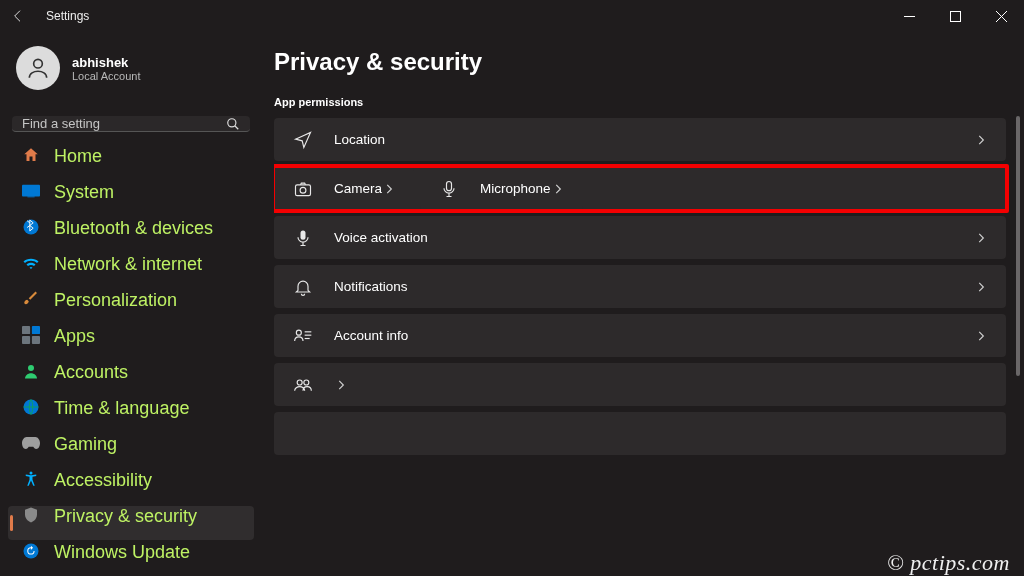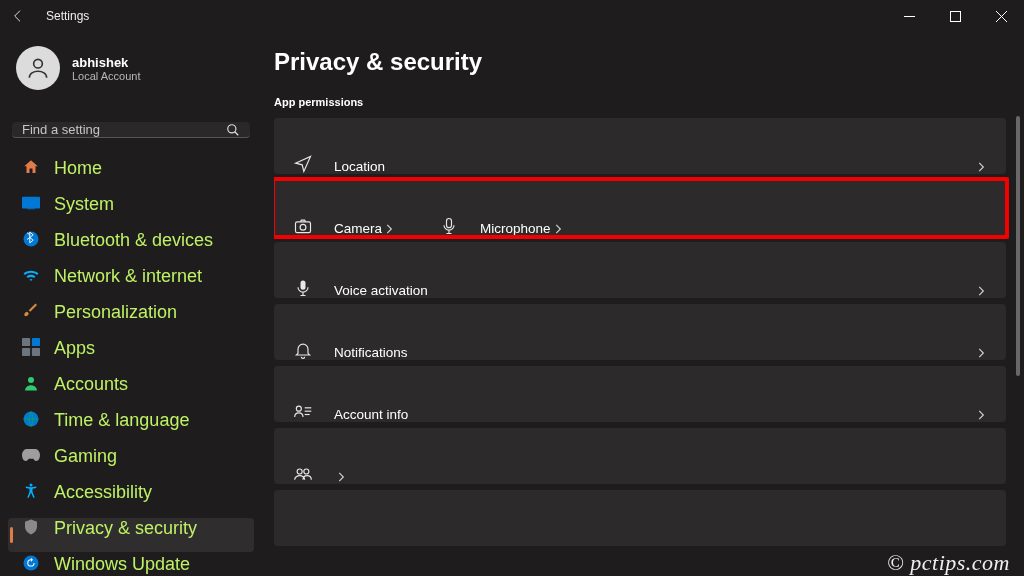--- a/index.html
+++ b/index.html
@@ -4,40 +4,40 @@
 <style>
 *{margin:0;padding:0;box-sizing:border-box;font-family:"Segoe UI",Arial,sans-serif;-webkit-font-smoothing:antialiased}
 html,body{width:1024px;height:576px;overflow:hidden;background:#1f1c1d;color:#fff}
 .titlebar{height:32px;display:flex;align-items:center;padding-left:4px}
 .tb-left{display:flex;align-items:center;gap:14px}
 .tb-back{width:28px;height:28px;display:flex;align-items:center;justify-content:center;cursor:pointer}
 .tb-title{font-size:12px;color:#eee}
 .tb-spacer{flex:1}
 .tb-btn{width:46px;height:32px;display:flex;align-items:center;justify-content:center;cursor:pointer}
 .app{display:flex;height:544px}
-.sidebar{width:262px;padding:10px 8px 0 8px;display:flex;flex-direction:column;gap:16px}
+.sidebar{width:262px;padding:10px 8px 0 8px;display:flex;flex-direction:column;gap:10px}
 .profile{display:flex;align-items:center;gap:12px;padding:4px 0 10px 8px}
 .avatar{width:44px;height:44px;border-radius:50%;background:#dcdcdc;color:#333;display:flex;align-items:center;justify-content:center}
 .pname{font-size:13px;font-weight:600}
 .pacc{font-size:11px;color:#b8b8b8}
 .search{height:32px;margin:6px 4px 2px 4px;background:#2b2829;border-radius:4px;border-bottom:1px solid #555;display:flex;align-items:center;padding:0 10px}
 .search input{flex:1;background:transparent;border:none;outline:none;color:#fff;font-size:13px}
 .search input::placeholder{color:#c5c5c5}
 .search .sicon{color:#ddd}
 .nav{display:flex;flex-direction:column;gap:2px;margin-top:2px}
 .nav-item{height:34px;display:flex;align-items:flex-start;padding:0 10px 0 14px;border-radius:4px;cursor:pointer;font-size:18px;position:relative;color:#bef264}
 .nav-item .nicon{width:18px;height:18px;display:flex;align-items:center;justify-content:center;margin-right:14px}
 .nav-item.sel{background:#302d2e}
 .nav-item.sel::before{content:"";position:absolute;left:2px;top:9px;bottom:9px;width:3px;background:#e07b4a;border-radius:3px}
 .main{flex:1;position:relative;padding:16px 0 0 12px;display:flex;flex-direction:column}
 .heading{font-size:24px;font-weight:600;margin-bottom:20px}
 .section-title{font-size:11px;font-weight:600;margin-bottom:10px}
 .scroll{flex:1;overflow:hidden;padding-right:18px;position:relative}
 .cardlist{display:flex;flex-direction:column;gap:3px}
-.card{height:56px;background:#2d2a2b;border-radius:4px;display:flex;align-items:flex-end;padding:0 18px;cursor:pointer}
+.card{height:43px;background:#2d2a2b;border-radius:4px;display:flex;align-items:center;padding:0 18px;cursor:pointer}
 .block{background:#2d2a2b;border-radius:4px;display:flex;flex-direction:row;position:relative}
 .card .cicon{width:22px;display:flex;align-items:center;justify-content:center;margin-right:20px;color:#eee}
 .card .clabel{flex:1;font-size:13.5px}
 .card .chev{color:#d0d0d0}
 .divider{height:1px;background:#3a3637;margin:0 3px}
 .redbox{position:absolute;border:4px solid #f40001;pointer-events:none;border-radius:2px}
 .scrollbar{position:absolute;right:4px;top:84px;bottom:6px;width:8px}
 .sb-thumb{position:absolute;right:0;width:4px;top:0;height:260px;background:#6a6768;border-radius:3px}
 .watermark{position:absolute;right:14px;bottom:0;font-size:22px;color:#f0f0f0;font-style:italic;font-family:Georgia,serif;letter-spacing:.5px;pointer-events:none}
 svg{display:block}

